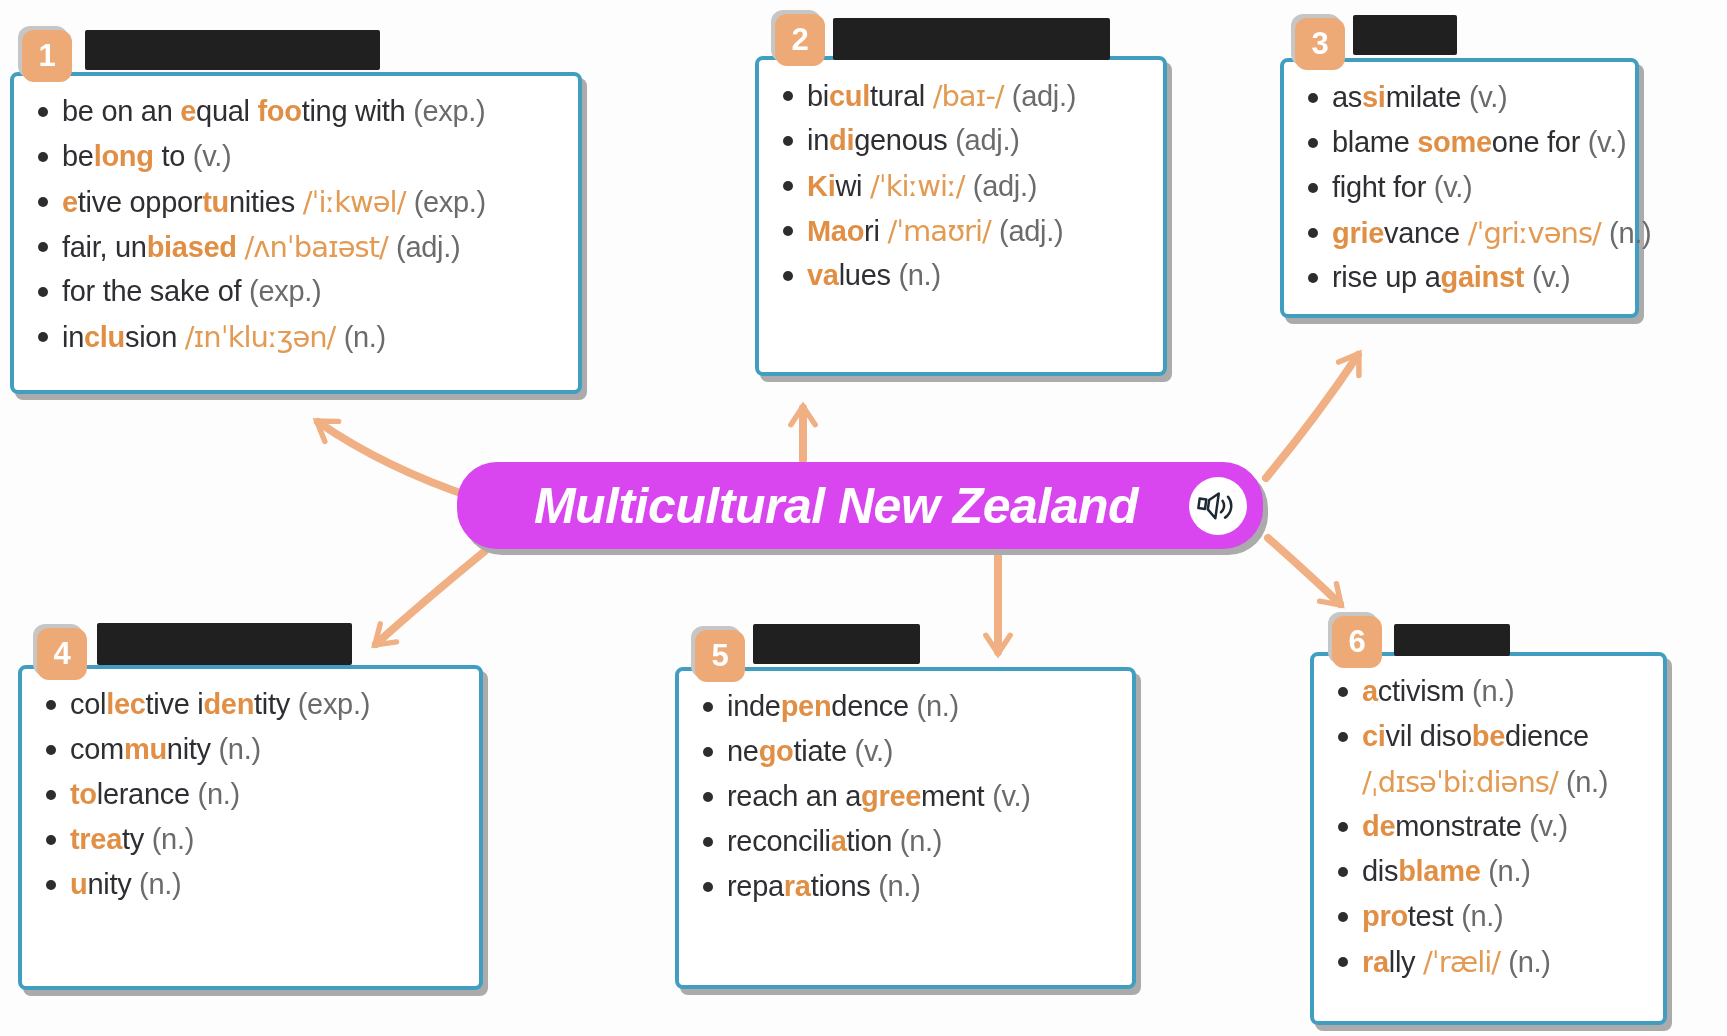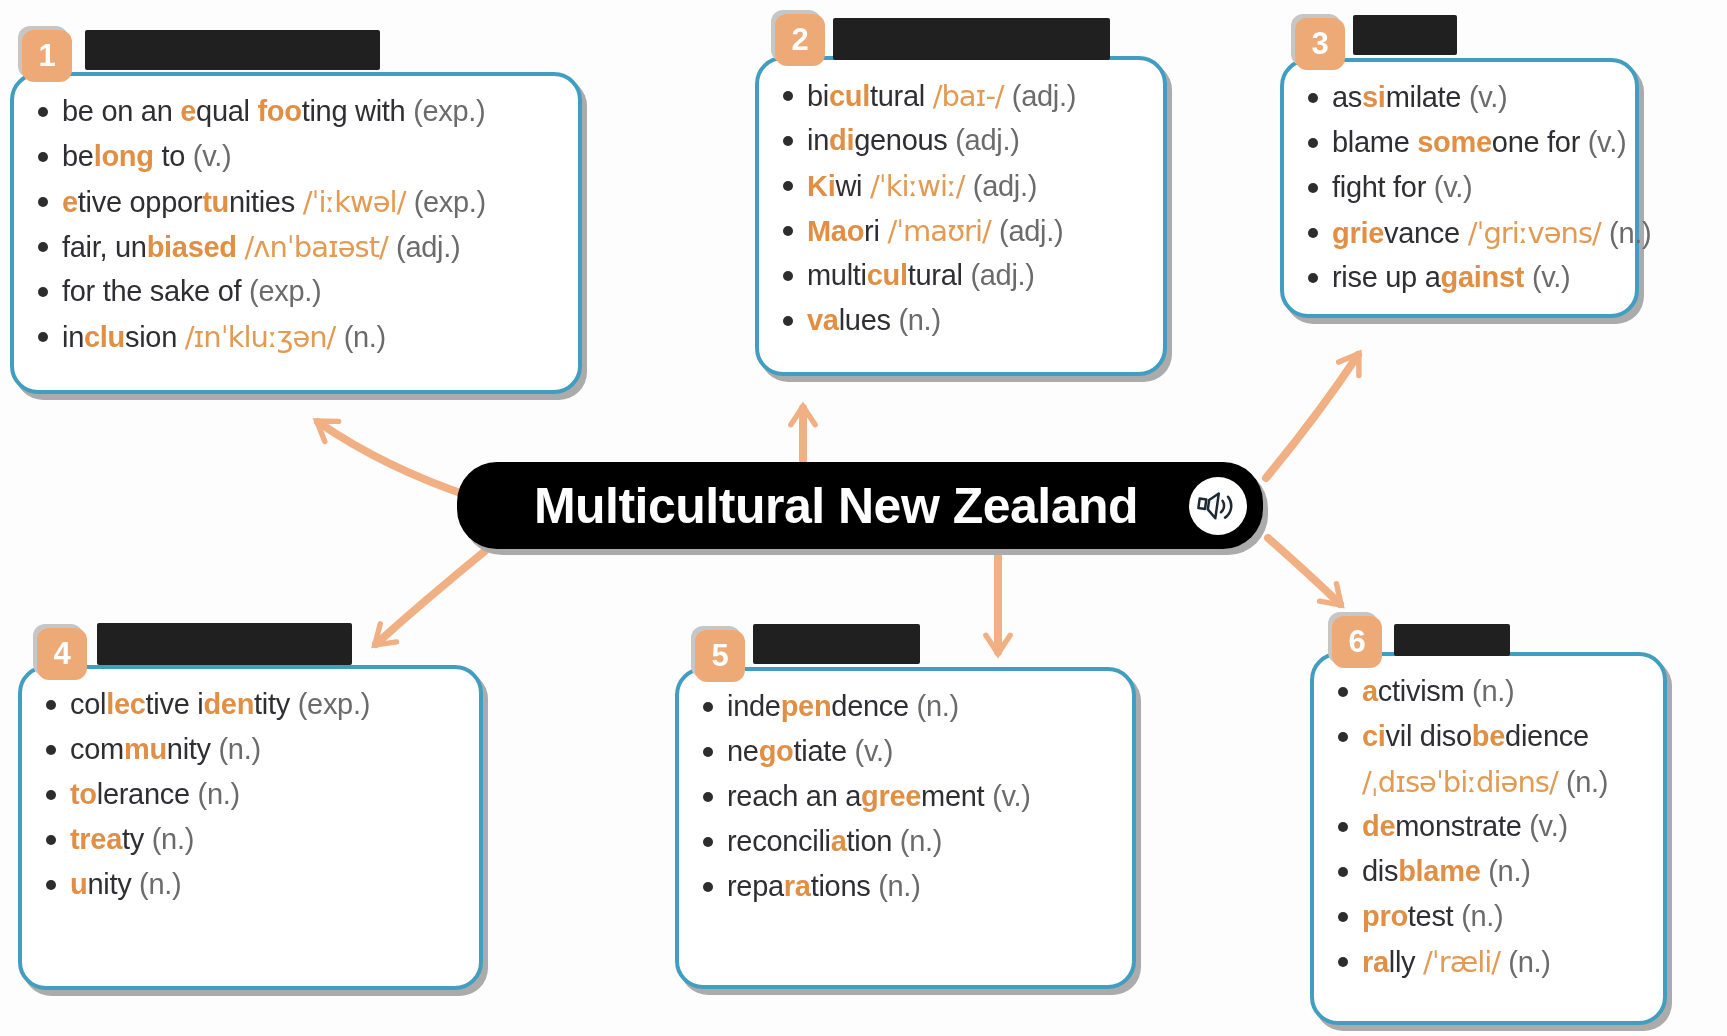--- a/index.html
+++ b/index.html
@@ -11,21 +11,21 @@
     overflow: hidden;
   }
   #canvas { position: absolute; left: 0; top: 0; width: 1727px; height: 1036px; }
 
   #arrow-layer { position: absolute; left: 0; top: 0; pointer-events: none; }
 
   .vocab-panel {
     position: absolute;
     background: #ffffff;
     border: 4px solid #429EC0;
-    border-radius: 28px;
+    border-radius: 8px;
     box-shadow: 5px 6px 0 #ababab;
     padding: 13px 8px 0 24px;
   }
   .item {
     display: flex;
     align-items: center;
     height: 45px;
     font-size: 29px;
     letter-spacing: -0.3px;
     white-space: nowrap;
@@ -60,25 +60,26 @@
     position: absolute;
     background: #202020;
     border-radius: 2px;
     z-index: 2;
   }
 
   .title-pill {
     position: absolute;
     left: 457px; top: 462px;
     width: 806px; height: 87px;
-    background: #000000;
+    background: #d946ef;
     border-radius: 40px;
     display: flex; align-items: center;
     box-shadow: 5px 6px 0 #ababab;
     z-index: 4;
+    font-style: italic;
   }
   .title-text {
     flex: 1;
     text-align: center;
     color: #ffffff;
     font-weight: bold;
     font-size: 50px;
     letter-spacing: -0.5px;
     padding-left: 26px;
   }
@@ -168,24 +169,20 @@
         <div class="item">
           <div class="bullet"></div>
           <span><span class="s-o">Ki</span><span class="s-d">wi </span><span class="s-p">/ˈkiːwiː/ </span><span class="s-g">(adj.)</span></span>
         </div>
         <div class="item">
           <div class="bullet"></div>
           <span><span class="s-o">Mao</span><span class="s-d">ri </span><span class="s-p">/ˈmaʊri/ </span><span class="s-g">(adj.)</span></span>
         </div>
         <div class="item">
           <div class="bullet"></div>
-          <span><span class="s-d">multi</span><span class="s-o">cul</span><span class="s-d">tural </span><span class="s-g">(adj.)</span></span>
-        </div>
-        <div class="item">
-          <div class="bullet"></div>
           <span><span class="s-o">va</span><span class="s-d">lues </span><span class="s-g">(n.)</span></span>
         </div>
       </div>
       <div class="redaction" style="left: 833px; top: 18px; width: 277px; height: 42px;"></div>
       <div class="badge" style="left: 775px; top: 14px;">
         <span>2</span>
       </div>
       <div class="vocab-panel" style="left: 1280px; top: 58px; width: 359px; height: 260px;">
         <div class="item">
           <div class="bullet"></div>

